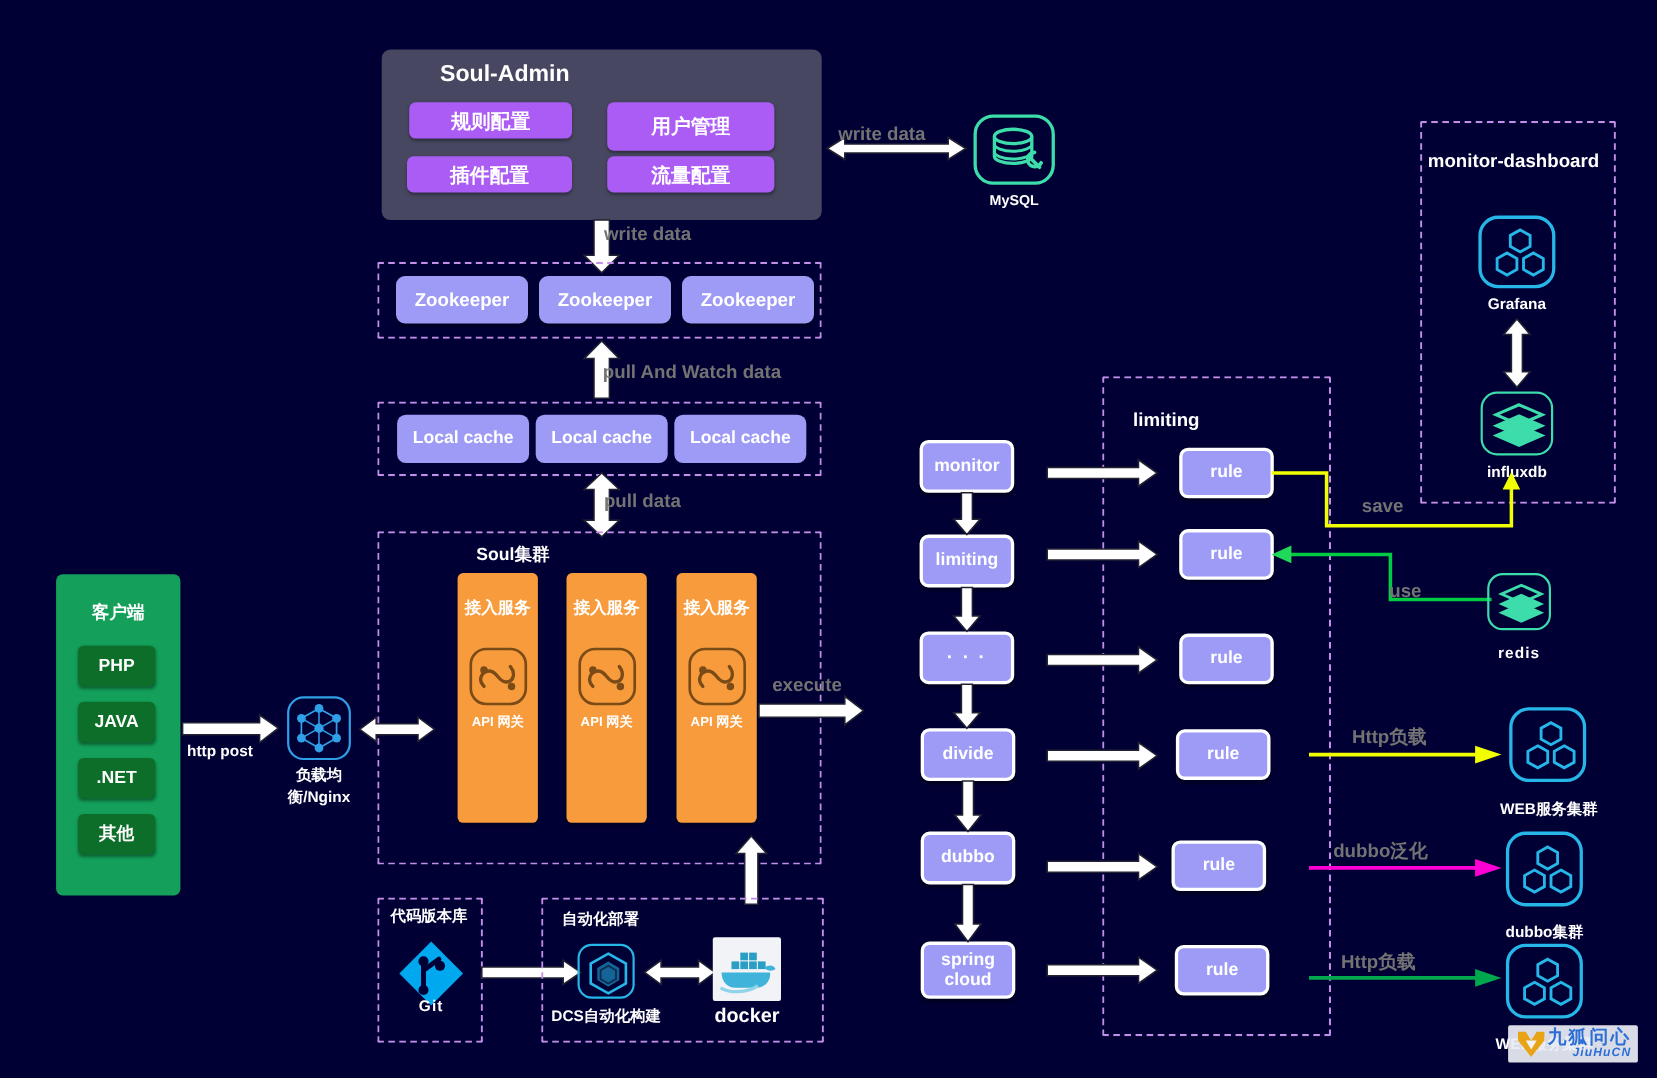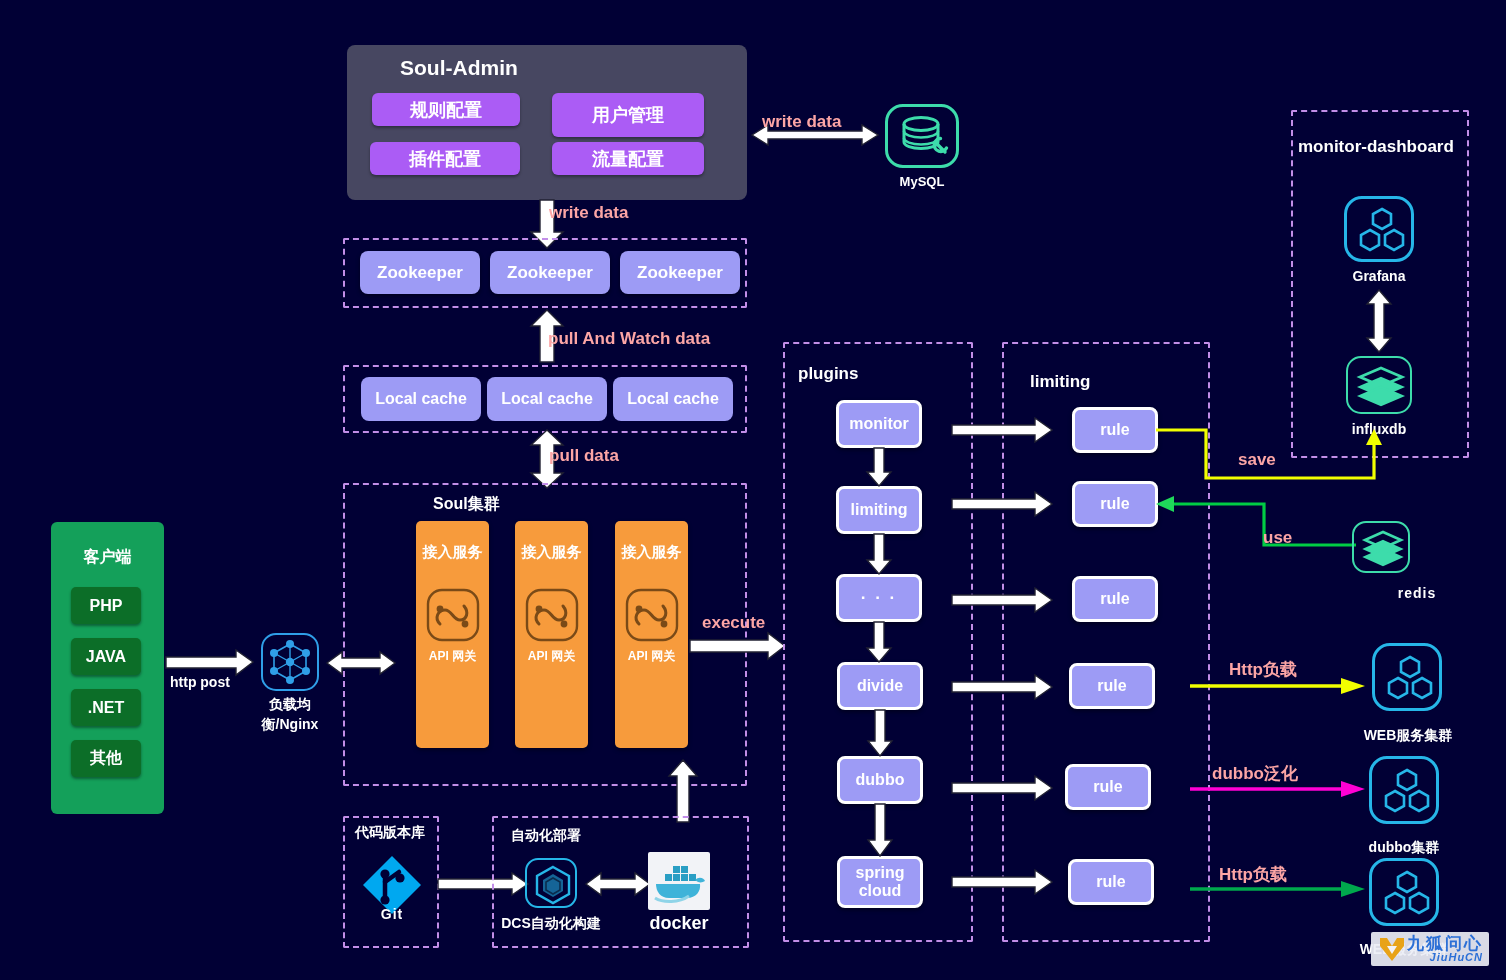--- a/index.html
+++ b/index.html
@@ -6,21 +6,21 @@
   body{
     background:#010035;
     width:1506px;height:980px;
     font-family:"Liberation Sans","DejaVu Sans",sans-serif;
     overflow:hidden;
   }
   #stage{position:relative;width:1506px;height:980px;background:#010035;}
   .abs{position:absolute;box-sizing:border-box;}
 
   
-  .lbl{color:#fca5a5;font-weight:bold;white-space:nowrap;}
+  .lbl{color:#737373;font-weight:bold;white-space:nowrap;}
   .lbl-sm{color:#ffffff;font-weight:bold;font-size:13px;white-space:nowrap;}
 
   
   .dash{border:2px dashed #c28ee8;border-radius:2px;}
   .dash-title{position:absolute;color:#ffffff;font-weight:bold;white-space:nowrap;}
 
   
   .admin-panel{
     background:#474761;border-radius:8px;
   }
@@ -207,23 +207,20 @@
       <circle cx="23" cy="23" r="4.2" fill="#2f9fe8"></circle>
     </svg>
   </div>
   <div class="icon-cap" style="left:244px;top:696px;width:92px;font-size:14px;">负载均</div>
   <div class="icon-cap" style="left:244px;top:716px;width:92px;font-size:14px;">衡/Nginx</div>
 
   <svg class="abs" style="left:327px;top:651px;width:68px;height:24px;">
     <polygon class="wfill" points="0,12 15,1 15,7 53,7 53,1 68,12 53,23 53,17 15,17 15,23"></polygon>
   </svg>
 
-  <div class="abs dash" style="left:783px;top:342px;width:190px;height:600px;">
-    <div class="dash-title" style="left:13px;top:20px;font-size:17px;">plugins</div>
-  </div>
 
   <div class="abs pbox" style="left:836px;top:400px;width:86px;height:48px;font-size:16px;">monitor</div>
   <div class="abs pbox" style="left:836px;top:486px;width:86px;height:48px;font-size:16px;">limiting</div>
   <div class="abs pbox" style="left:836px;top:574px;width:86px;height:48px;font-size:17px;letter-spacing:2px;">· · ·</div>
   <div class="abs pbox" style="left:837px;top:662px;width:86px;height:48px;font-size:16px;">divide</div>
   <div class="abs pbox" style="left:837px;top:756px;width:86px;height:48px;font-size:16px;">dubbo</div>
   <div class="abs pbox" style="left:837px;top:856px;width:86px;height:52px;font-size:16px;">spring cloud</div>
 
   <svg class="abs" style="left:866px;top:448px;width:26px;height:38px;">
     <polygon class="wfill" points="8,0 18,0 18,24 25,24 13,38 1,24 8,24"></polygon>
@@ -312,21 +309,21 @@
   <div class="abs lbl" style="left:1263px;top:528px;font-size:17px;">use</div>
 
   <div class="abs" style="left:1352px;top:521px;width:58px;height:52px;
        border:2.4px solid #3ddcab;border-radius:14px;">
     <svg style="left:8px;top:7px;width:42px;height:38px;">
       <polygon points="21,2 39,10 21,18 3,10" fill="none" stroke="#3ddcab" stroke-width="2.6"></polygon>
       <polygon points="21,11 39,19 21,27 3,19" fill="#3ddcab" stroke="#3ddcab" stroke-width="2.2"></polygon>
       <polygon points="21,19 39,27 21,35 3,27" fill="#3ddcab" stroke="#3ddcab" stroke-width="2.2"></polygon>
     </svg>
   </div>
-  <div class="icon-cap" style="left:1372px;top:585px;width:90px;font-size:14px;letter-spacing:1px;">redis</div>
+  <div class="icon-cap" style="left:1336px;top:585px;width:90px;font-size:14px;letter-spacing:1px;">redis</div>
 
   <svg class="abs" style="left:1190px;top:677px;width:175px;height:18px;">
     <line x1="0" y1="9" x2="152" y2="9" stroke="#f2ff00" stroke-width="3.4"></line>
     <polygon points="175,9 151,1 151,17" fill="#f2ff00"></polygon>
   </svg>
   <div class="abs lbl" style="left:1229px;top:658px;font-size:17px;">Http负载</div>
   <div class="abs" style="left:1372px;top:643px;width:70px;height:68px;
        border:3px solid #26b6e8;border-radius:18px;">
     <svg style="left:8px;top:7px;width:54px;height:54px;">
       <polygon points="27,4 36,9 36,19 27,24 18,19 18,9" fill="none" stroke="#26b6e8" stroke-width="2.6"></polygon>

